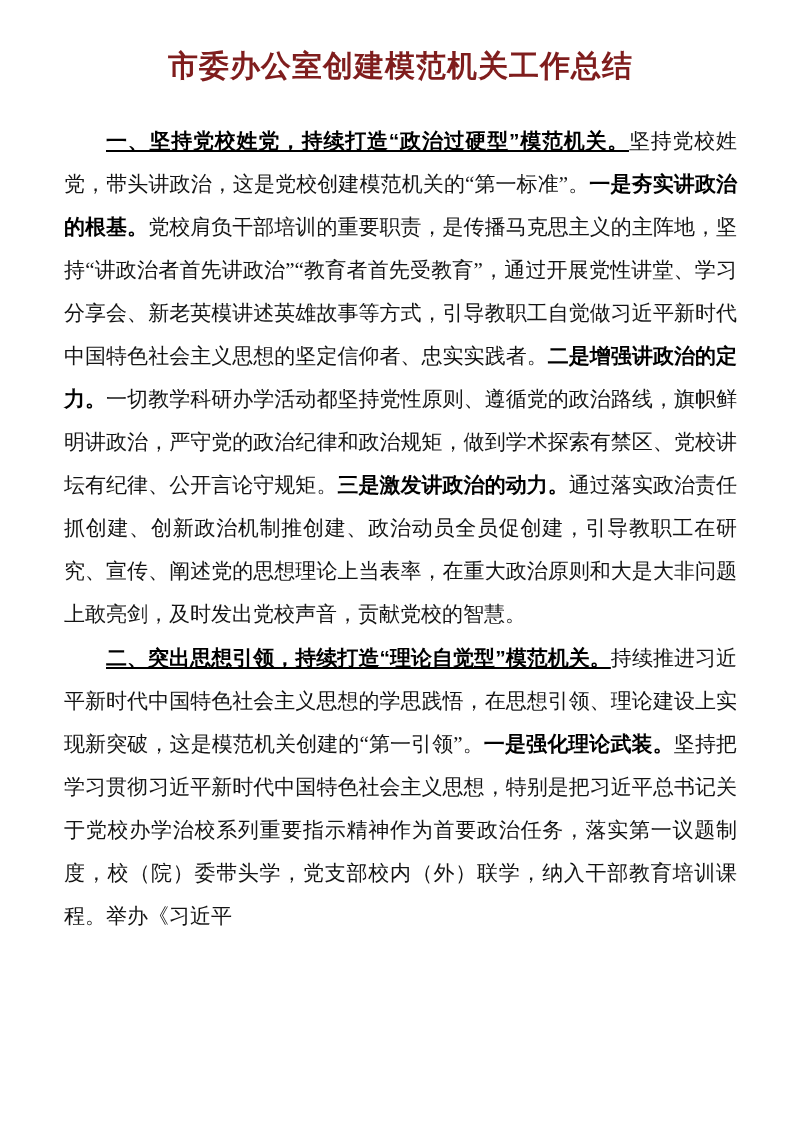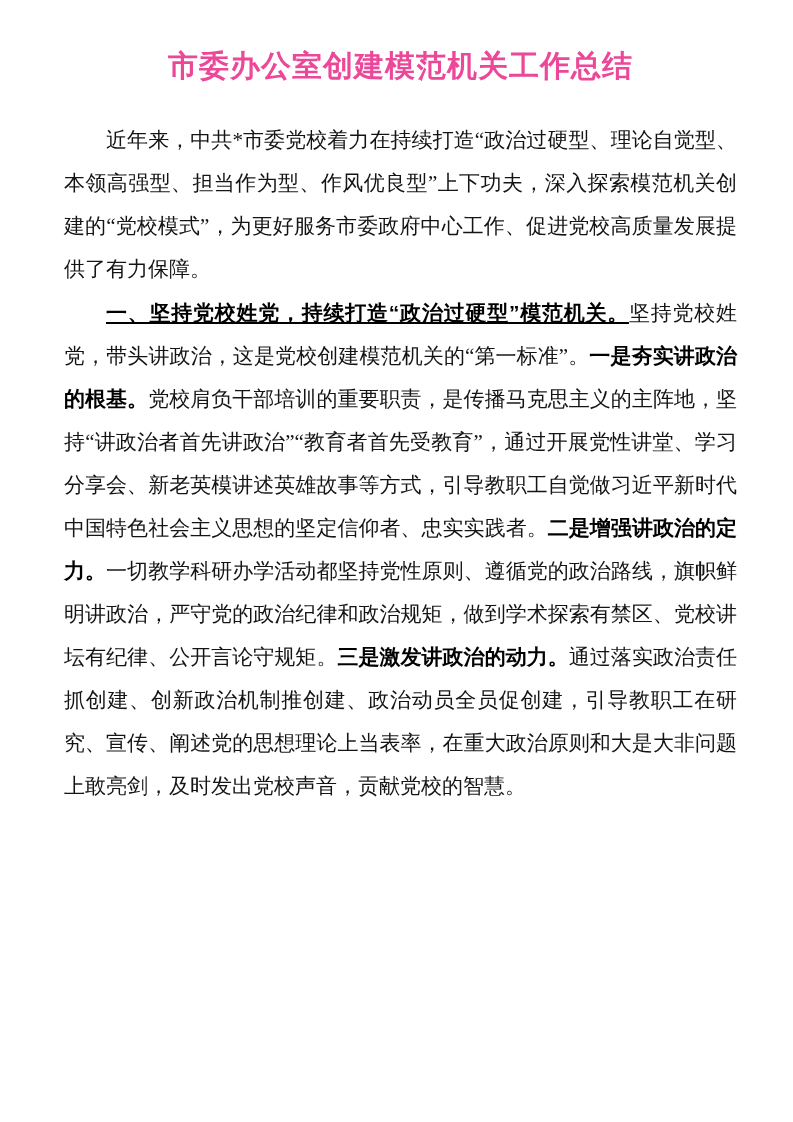--- a/index.html
+++ b/index.html
@@ -17,21 +17,21 @@
     overflow: hidden;
     color: #000000;
   }
   .doc-title {
     margin: 0;
     font-family: "Liberation Serif", "DejaVu Serif", serif;
     font-size: 30px;
     font-weight: 700;
     line-height: 44px;
     text-align: center;
-    color: #ec4899;
+    color: #7f1d1d;
     letter-spacing: 1px;
   }
   .doc-body {
     margin-top: 31px;
     font-family: "Liberation Serif", "DejaVu Serif", serif;
     font-size: 21px;
     line-height: 43px;
     text-align: justify;
     text-justify: inter-ideograph;
     color: #141414;
@@ -55,16 +55,16 @@
     color: #000000;
     font-family: "Liberation Serif", "DejaVu Serif", serif;
   }
 </style>
 </head>
 <body>
 
 <div class="page">
   <h1 class="doc-title">市委办公室创建模范机关工作总结</h1>
   <div class="doc-body" id="doc-body">
-      <p class="para"><span class="seg-normal">近年来，中共*市委党校着力在持续打造“政治过硬型、理论自觉型、本领高强型、担当作为型、作风优良型”上下功夫，深入探索模范机关创建的“党校模式”，为更好服务市委政府中心工作、促进党校高质量发展提供了有力保障。</span></p>
       <p class="para"><span class="seg-heading">一、坚持党校姓党，持续打造“政治过硬型”模范机关。</span><span class="seg-normal">坚持党校姓党，带头讲政治，这是党校创建模范机关的“第一标准”。</span><span class="seg-emphasis">一是夯实讲政治的根基。</span><span class="seg-normal">党校肩负干部培训的重要职责，是传播马克思主义的主阵地，坚持“讲政治者首先讲政治”“教育者首先受教育”，通过开展党性讲堂、学习分享会、新老英模讲述英雄故事等方式，引导教职工自觉做习近平新时代中国特色社会主义思想的坚定信仰者、忠实实践者。</span><span class="seg-emphasis">二是增强讲政治的定力。</span><span class="seg-normal">一切教学科研办学活动都坚持党性原则、遵循党的政治路线，旗帜鲜明讲政治，严守党的政治纪律和政治规矩，做到学术探索有禁区、党校讲坛有纪律、公开言论守规矩。</span><span class="seg-emphasis">三是激发讲政治的动力。</span><span class="seg-normal">通过落实政治责任抓创建、创新政治机制推创建、政治动员全员促创建，引导教职工在研究、宣传、阐述党的思想理论上当表率，在重大政治原则和大是大非问题上敢亮剑，及时发出党校声音，贡献党校的智慧。</span></p>
+      <p class="para"><span class="seg-heading">二、突出思想引领，持续打造“理论自觉型”模范机关。</span><span class="seg-normal">持续推进习近平新时代中国特色社会主义思想的学思践悟，在思想引领、理论建设上实现新突破，这是模范机关创建的“第一引领”。</span><span class="seg-emphasis">一是强化理论武装。</span><span class="seg-normal">坚持把学习贯彻习近平新时代中国特色社会主义思想，特别是把习近平总书记关于党校办学治校系列重要指示精神作为首要政治任务，落实第一议题制度，校（院）委带头学，党支部校内（外）联学，纳入干部教育培训课程。举办《习近平</span></p>
     </div>
 </div>
 
 </body></html>

